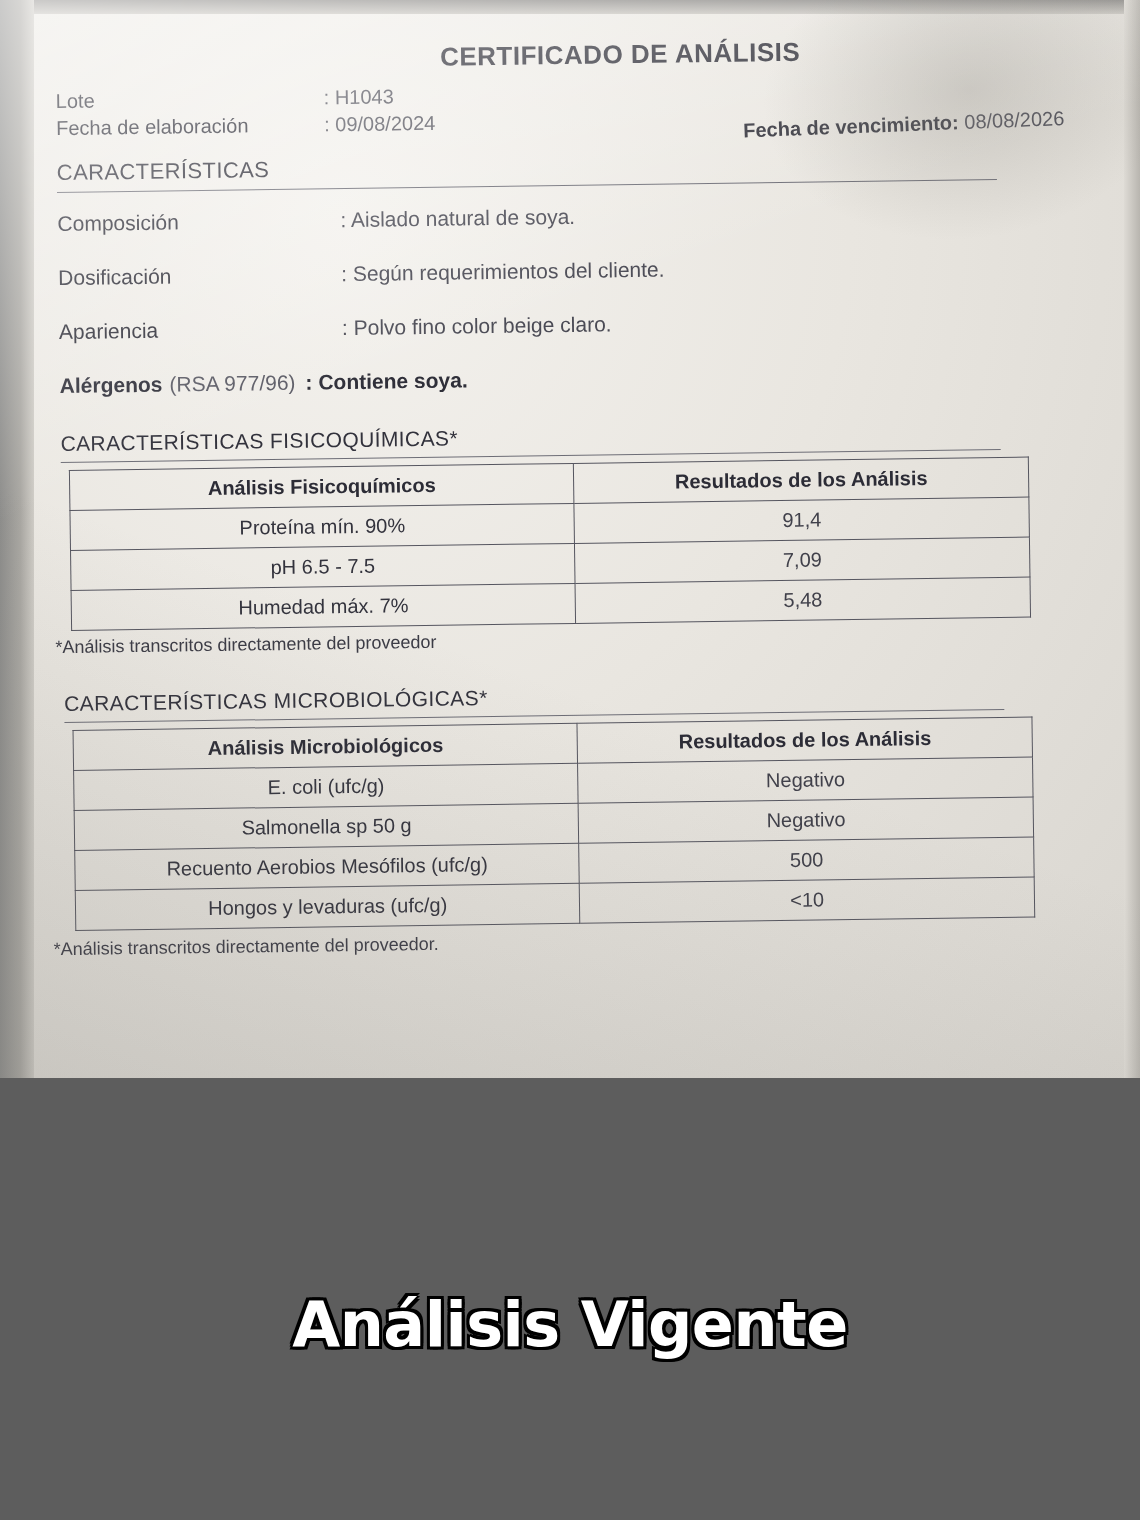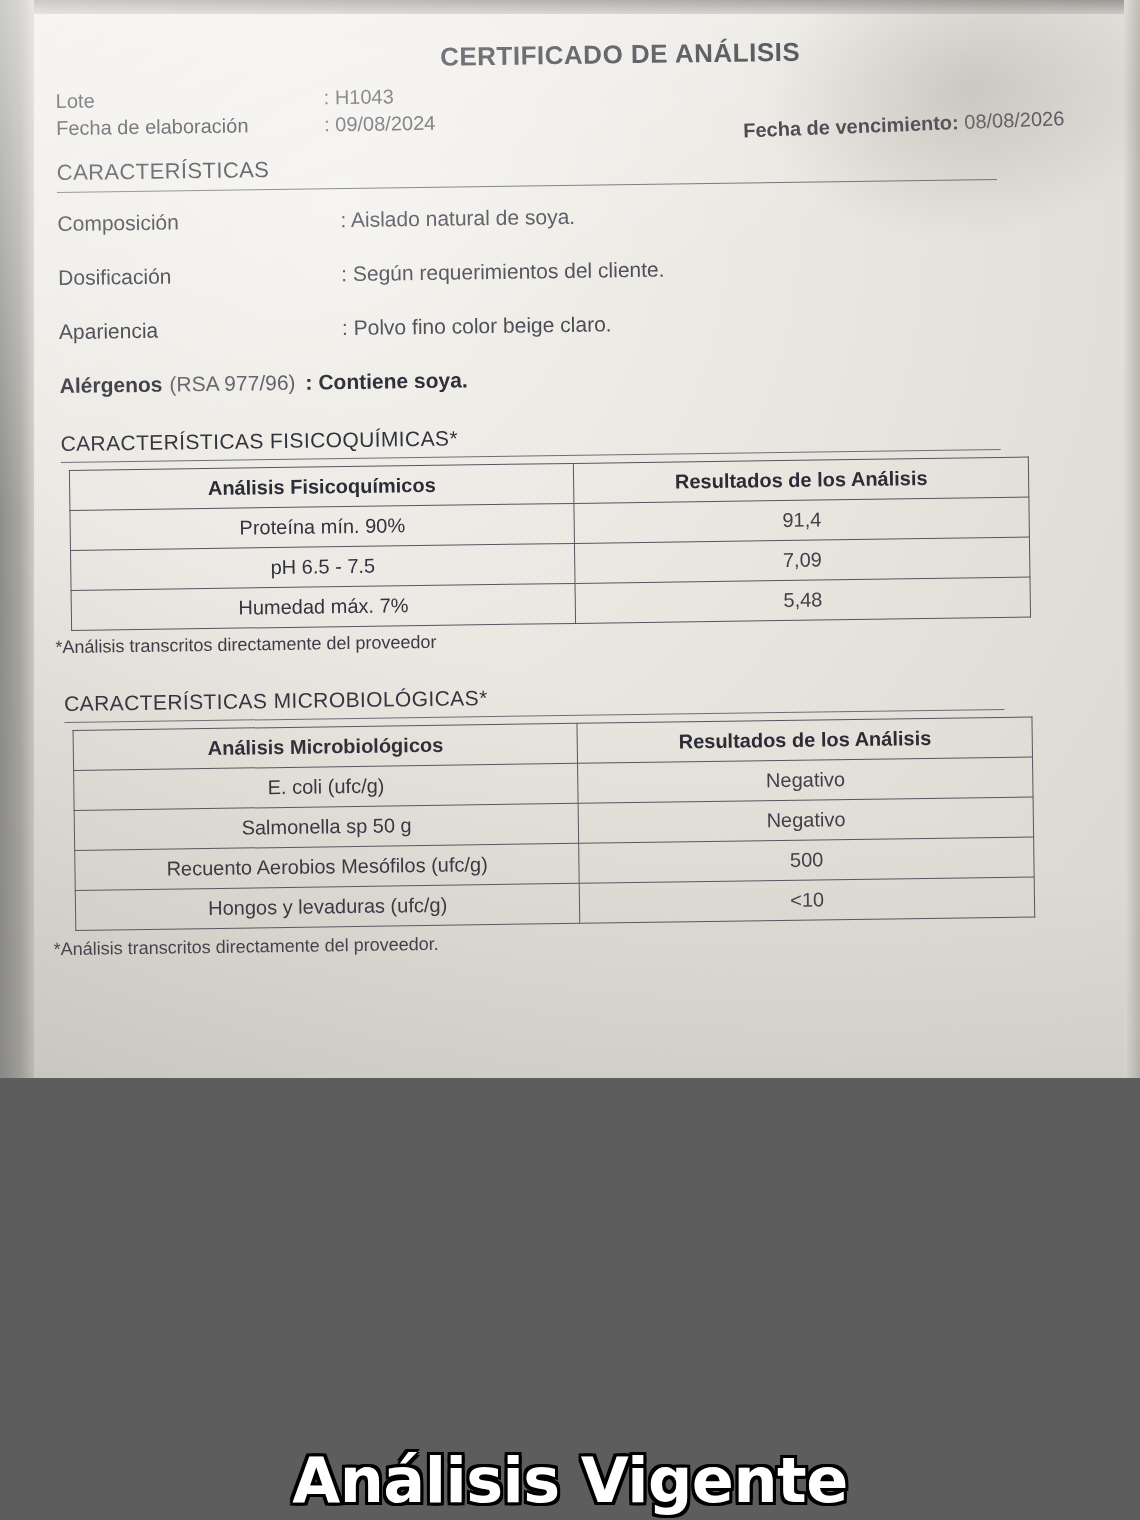--- a/index.html
+++ b/index.html
@@ -195,21 +195,21 @@
   #caption {
     position: absolute;
     left: 0;
     top: 1078px;
     width: 1140px;
     height: 442px;
     background: #5d5d5d;
     display: flex;
     flex-direction: column;
     align-items: center;
-    justify-content: flex-end;
+    justify-content: center;
     padding-top: 52px;
     box-sizing: border-box;
   }
   .cap-line {
     color: #ffffff;
     font-family: "DejaVu Sans", sans-serif;
     font-weight: bold;
     font-size: 62px;
     line-height: 1.28;
     letter-spacing: -0.5px;

